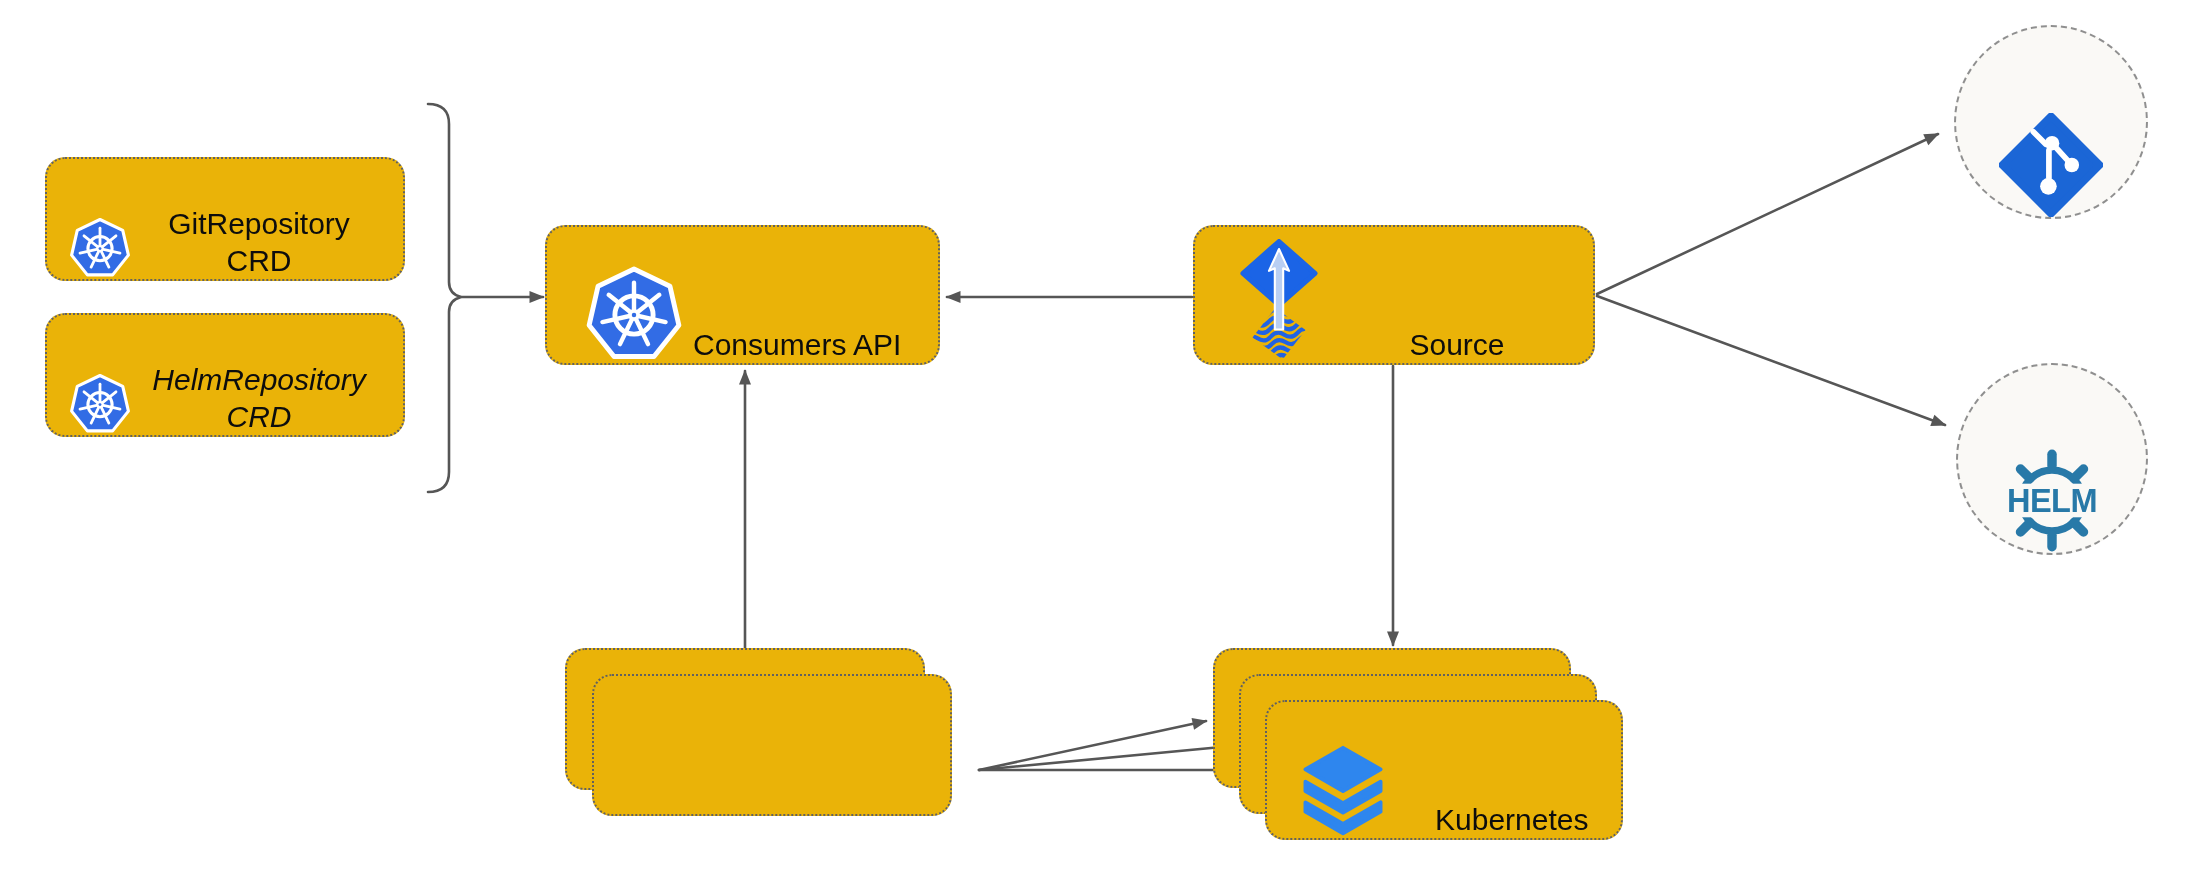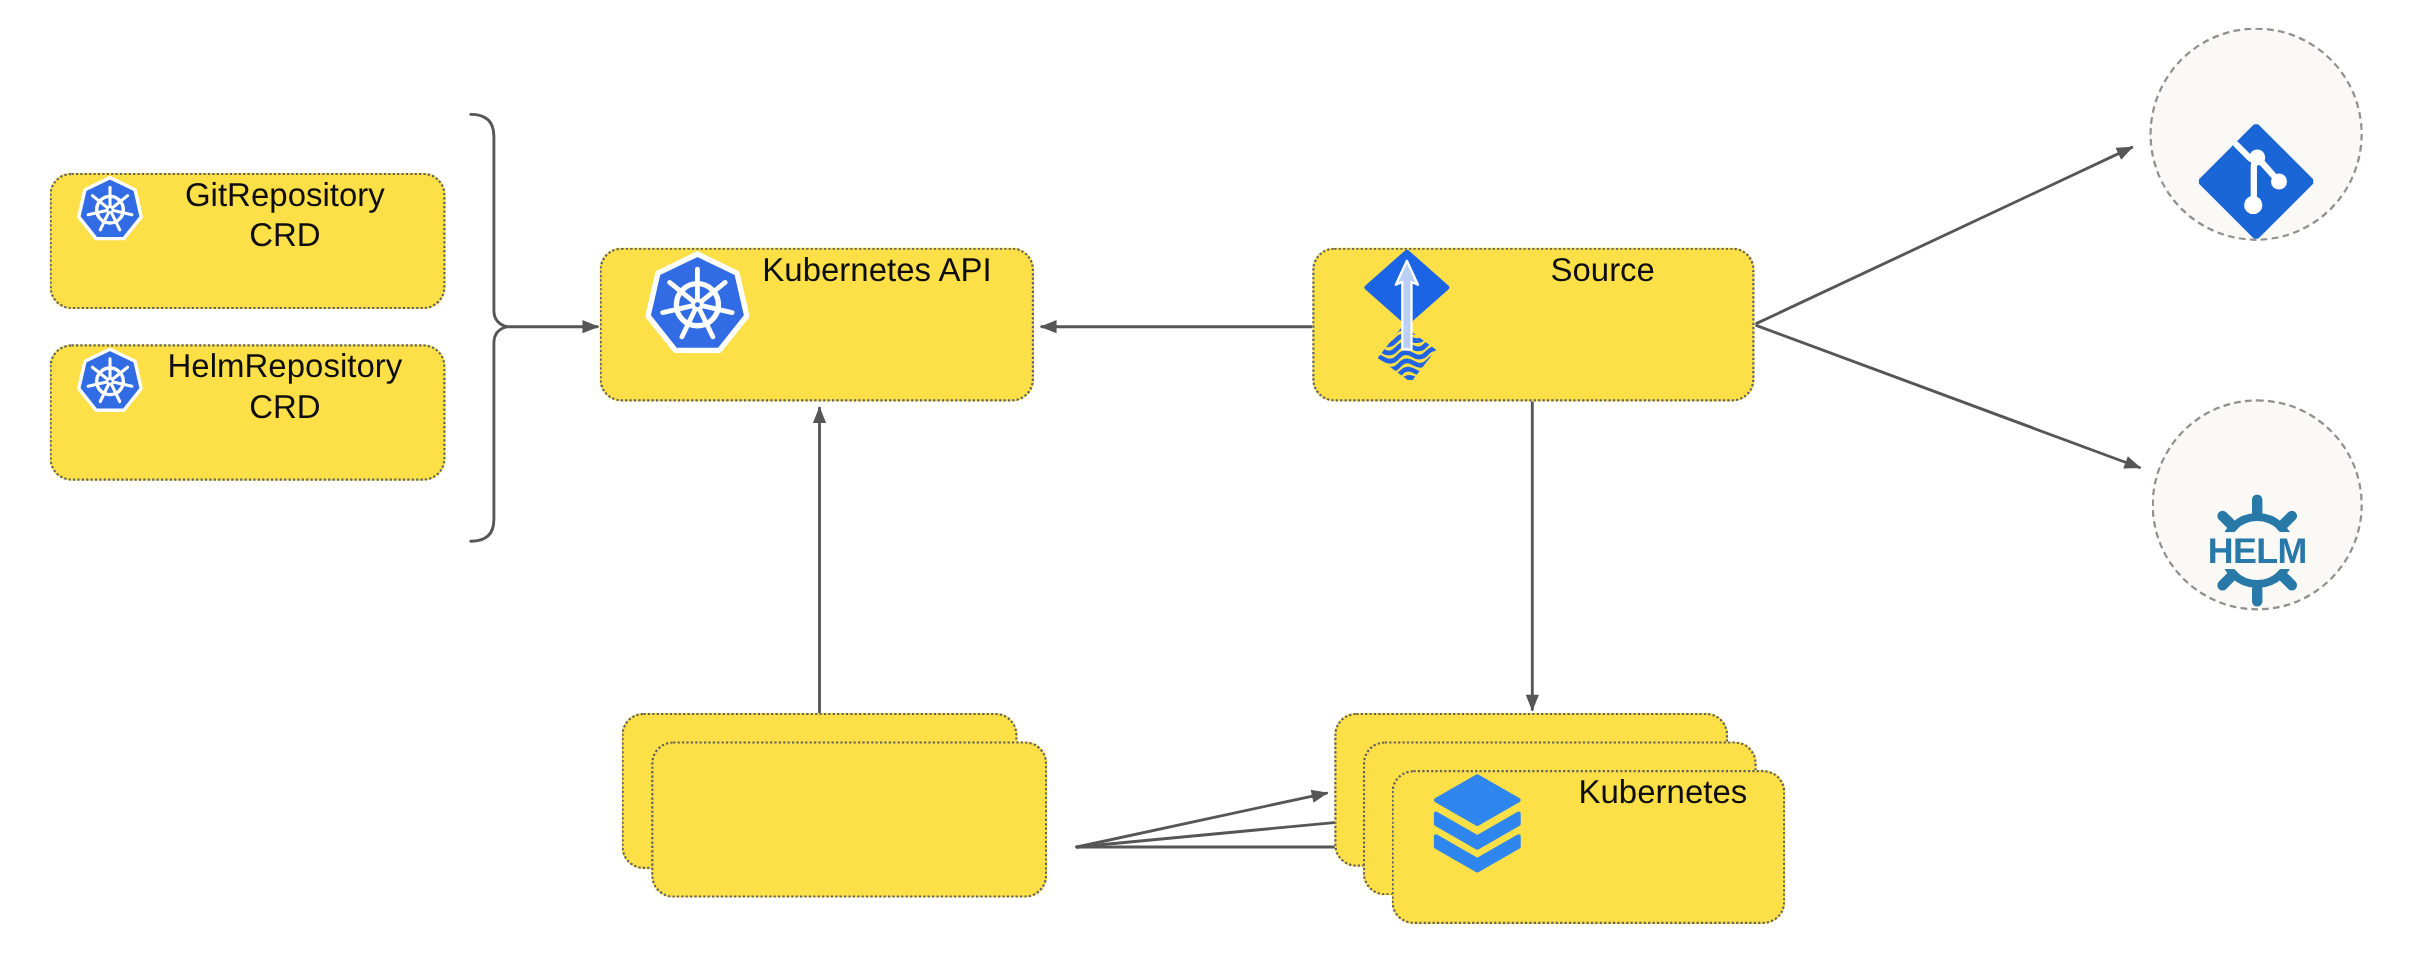--- a/index.html
+++ b/index.html
@@ -7,25 +7,25 @@
     position:relative;
     width:2198px;height:878px;
     background:#ffffff;
     font-family:"Liberation Sans", sans-serif;
     overflow:hidden;
   }
   #connectors{position:absolute;left:0;top:0;z-index:0;}
   .node{
     position:absolute;
     box-sizing:border-box;
-    background:#fde047;
+    background:#eab308;
     border:2.5px dotted #616161;
     border-radius:20px;
     display:flex;
-    align-items:flex-start;
+    align-items:flex-end;
     z-index:2;
   }
   .stackbox{z-index:1;}
   .stackbox.mid{z-index:2;}
   .stackbox.front{z-index:3;}
   .lbl{
     font-size:30px;
     line-height:37px;
     color:#0d0d0d;
     text-align:center;
@@ -86,21 +86,21 @@
       <circle cx="50" cy="51" r="19.5" fill="none" stroke="#FFFFFF" stroke-width="5"></circle>
       <circle cx="50" cy="51" r="6" fill="#FFFFFF"></circle>
         <circle cx="50" cy="51" r="2.3" fill="#326CE5"></circle>
     </svg>
     <div class="lbl grow">
       <span>GitRepository</span>
       <span>CRD</span>
     </div>
   </div>
 
-  <div class="node" style="left:45px;top:313px;width:360px;height:124px;padding:0 16px 0 22px;">
+  <div class="node" style="left:45px;top:313px;width:360px;height:124px;padding:0 16px 0 22px;font-style:italic;">
     <svg class="icon" viewBox="0 0 100 100" width="62" height="62">
       <polygon points="50,4 86.7,21.7 95.8,61.5 70.4,93.4 29.6,93.4 4.2,61.5 13.3,21.7" fill="#326CE5" stroke="#FFFFFF" stroke-width="5" stroke-linejoin="round"></polygon>
       <g stroke="#FFFFFF" stroke-width="4.5" stroke-linecap="round">
         <line x1="50" y1="51" x2="50" y2="18"></line>
           <line x1="50" y1="51" x2="75.8" y2="30.4"></line>
         <line x1="50" y1="51" x2="82.2" y2="58.3"></line>
           <line x1="50" y1="51" x2="64.3" y2="80.7"></line>
         <line x1="50" y1="51" x2="35.7" y2="80.7"></line>
           <line x1="50" y1="51" x2="17.8" y2="58.3"></line>
         <line x1="50" y1="51" x2="24.2" y2="30.4"></line>
@@ -124,21 +124,21 @@
         <line x1="50" y1="51" x2="82.2" y2="58.3"></line>
           <line x1="50" y1="51" x2="64.3" y2="80.7"></line>
         <line x1="50" y1="51" x2="35.7" y2="80.7"></line>
           <line x1="50" y1="51" x2="17.8" y2="58.3"></line>
         <line x1="50" y1="51" x2="24.2" y2="30.4"></line>
       </g>
       <circle cx="50" cy="51" r="19.5" fill="none" stroke="#FFFFFF" stroke-width="5"></circle>
       <circle cx="50" cy="51" r="6" fill="#FFFFFF"></circle>
         <circle cx="50" cy="51" r="2.3" fill="#326CE5"></circle>
     </svg>
-    <div class="lbl">Kubernetes API</div>
+    <div class="lbl">Consumers API</div>
   </div>
 
   <div class="node" style="left:1193px;top:225px;width:402px;height:140px;padding-left:42px;">
     <svg class="icon" viewBox="0 0 100 148" width="84" height="124">
       <defs>
           <clipPath id="wclip1">
             <path d="M50 82 L82 113 L50 144 L18 113 Z"></path>
           </clipPath>
         </defs>
       <path d="M50 3 L93 41 L50 79 L7 41 Z" fill="#1B64E6" stroke="#1B64E6" stroke-width="6" stroke-linejoin="round"></path>

